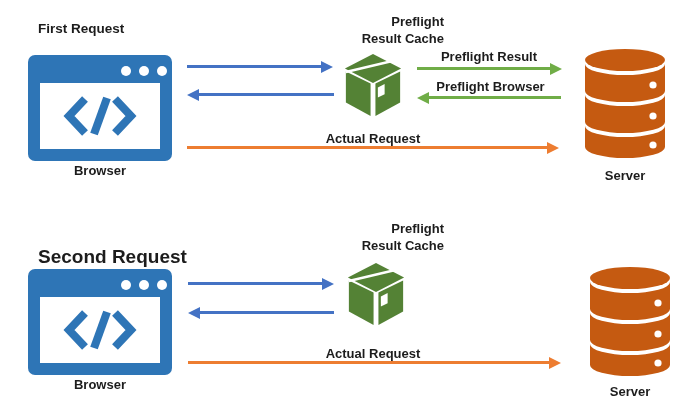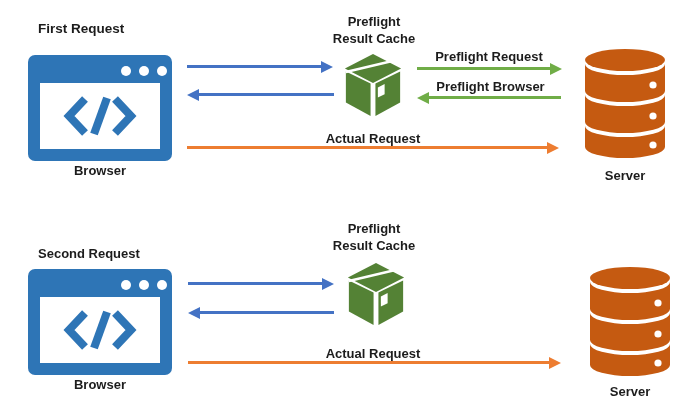--- a/index.html
+++ b/index.html
@@ -2,21 +2,21 @@
 <html style="--arrow_blue: #4472C4; --arrow_green: #70AD47; --arrow_orange: #ED7D31; --browser_blue: #2E75B6; --cache_green: #548235; --server_orange: #C55A11; --text: #1c1c1c;"><head>
 <meta charset="utf-8">
 <style>
   html,body{margin:0;padding:0;background:#fff;}
   #stage{
     position:relative;width:700px;height:416px;background:#fff;overflow:hidden;
     font-family:"Liberation Sans","DejaVu Sans",sans-serif;color:var(--text,#1c1c1c);
   }
   .lbl{position:absolute;font-size:13px;font-weight:bold;color:var(--text,#1c1c1c);white-space:nowrap;}
   .ctr{text-align:center;}
-  .cache-label{line-height:17px;}
+  .cache-label{line-height:17px;text-align:right;}
   
   .arrow{position:absolute;height:3px;}
   .arrow.blue{background:var(--arrow_blue,#4472C4);}
   .arrow.green{background:var(--arrow_green,#70AD47);}
   .arrow.orange{background:var(--arrow_orange,#ED7D31);}
   .arrow.head-right::after{
     content:"";position:absolute;left:100%;top:-4.5px;width:0;height:0;
     border-top:6px solid transparent;border-bottom:6px solid transparent;border-left:12px solid;
   }
   .arrow.head-left::before{
@@ -62,21 +62,21 @@
         <polygon points="4,19 29.5,31.5 29.5,65 4,51"></polygon>
         <polygon points="34.5,31.5 60,19 60,51 34.5,65"></polygon>
       </g>
       <line x1="4" y1="19.5" x2="53" y2="8" stroke="#fff" stroke-width="2.6"></line>
       <polygon points="37,35.5 44,32 44,42.5 37,46" fill="#fff"></polygon>
     </svg>
 
     <div class="arrow blue head-right" style="left:187px;top:65px;width:134px;"></div>
     <div class="arrow blue head-left" style="left:199px;top:93px;width:135px;"></div>
 
-    <div class="lbl ctr" style="left:417px;top:49px;width:144px;">Preflight Request</div>
+    <div class="lbl ctr" style="left:417px;top:49px;width:144px;">Preflight Result</div>
     <div class="arrow green head-right" style="left:417px;top:67px;width:133px;"></div>
     <div class="lbl ctr" style="left:413px;top:79px;width:155px;">Preflight Browser</div>
     <div class="arrow green head-left" style="left:429px;top:96px;width:132px;"></div>
 
     <div class="lbl ctr" style="left:318px;top:131px;width:110px;">Actual Request</div>
     <div class="arrow orange head-right" style="left:187px;top:146px;width:360px;"></div>
 
     <svg class="icon" style="left:580px;top:47px;" width="90" height="114" viewBox="0 0 90 114">
       <g style="fill:var(--server_orange,#C55A11)">
         <path d="M5 17 A40 11 0 0 0 85 17 L85 44 A40 11 0 0 1 5 44 Z"></path>
@@ -85,21 +85,21 @@
         <ellipse cx="45" cy="13" rx="40" ry="11"></ellipse>
       </g>
       <circle cx="73" cy="38" r="3.6" fill="#fff"></circle>
       <circle cx="73" cy="69" r="3.6" fill="#fff"></circle>
       <circle cx="73" cy="98" r="3.6" fill="#fff"></circle>
     </svg>
     <div class="lbl ctr" style="left:580px;top:168px;width:90px;">Server</div>
   </div>
 
   <div>
-    <div class="lbl" style="left:38px;top:246px;font-size:13px;">Second Request</div>
+    <div class="lbl" style="left:38px;top:246px;font-size:19px;">Second Request</div>
 
     <svg class="icon" style="left:28px;top:269px;" width="144" height="106" viewBox="0 0 144 106">
       <rect x="0" y="0" width="144" height="106" rx="7" style="fill:var(--browser_blue,#2E75B6)"></rect>
       <circle cx="98" cy="16" r="5" fill="#fff"></circle>
         <circle cx="116" cy="16" r="5" fill="#fff"></circle>
         <circle cx="134" cy="16" r="5" fill="#fff"></circle>
       <rect x="12" y="28" width="120" height="66" fill="#fff"></rect>
       <g style="stroke:var(--browser_blue,#2E75B6)" stroke-width="8" fill="none">
         <polyline points="57,44 41,61 57,78"></polyline>
         <line x1="79" y1="43" x2="66" y2="79"></line>

